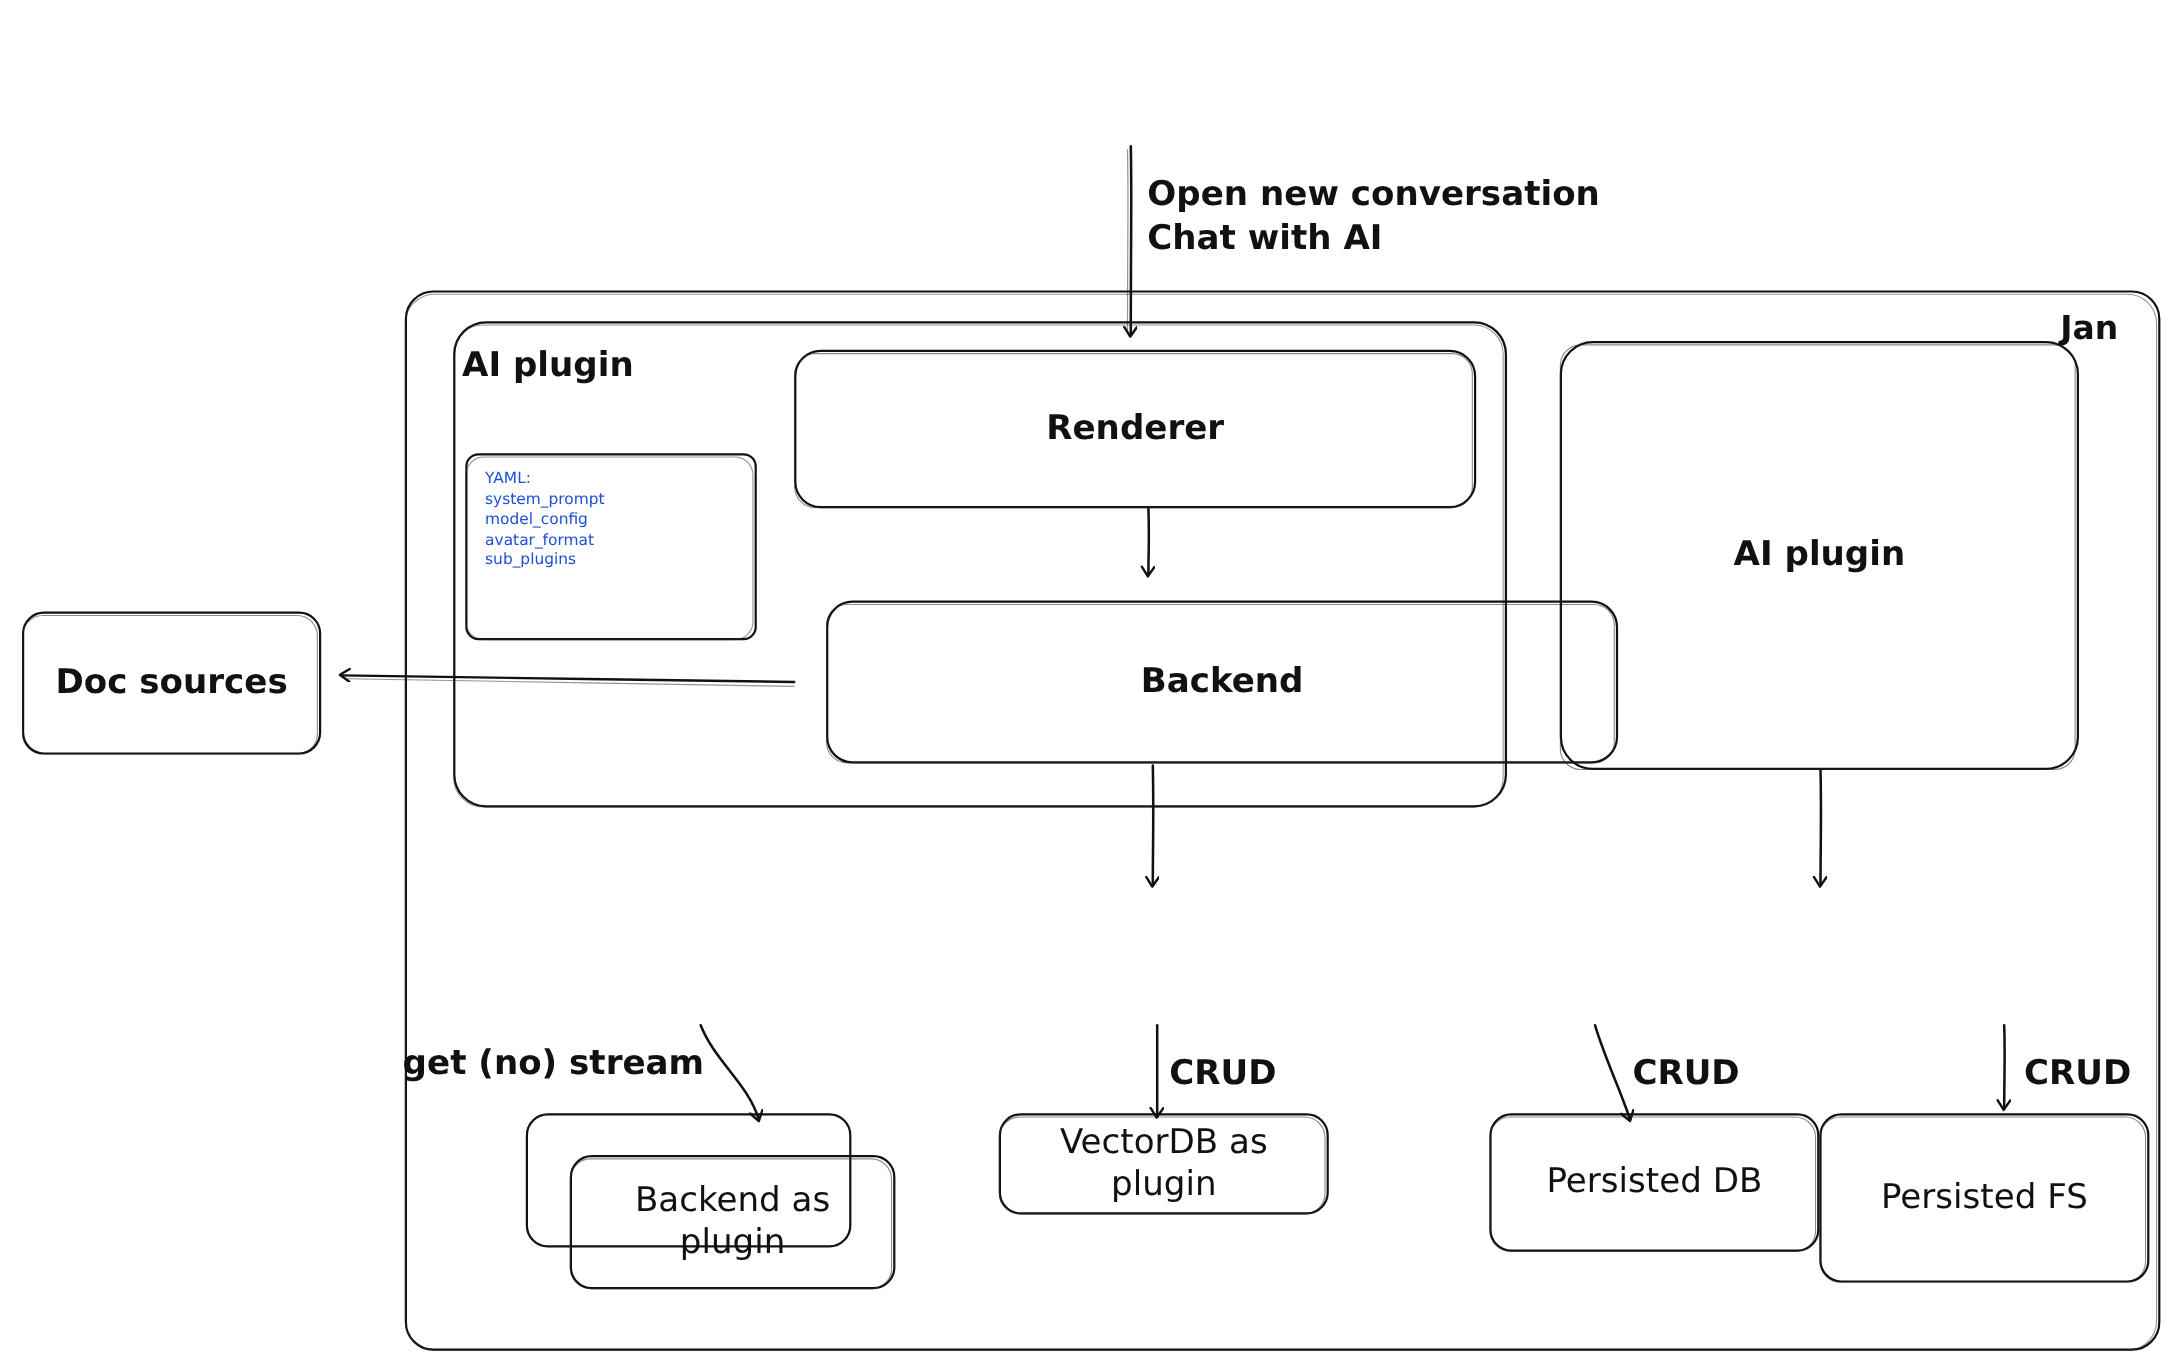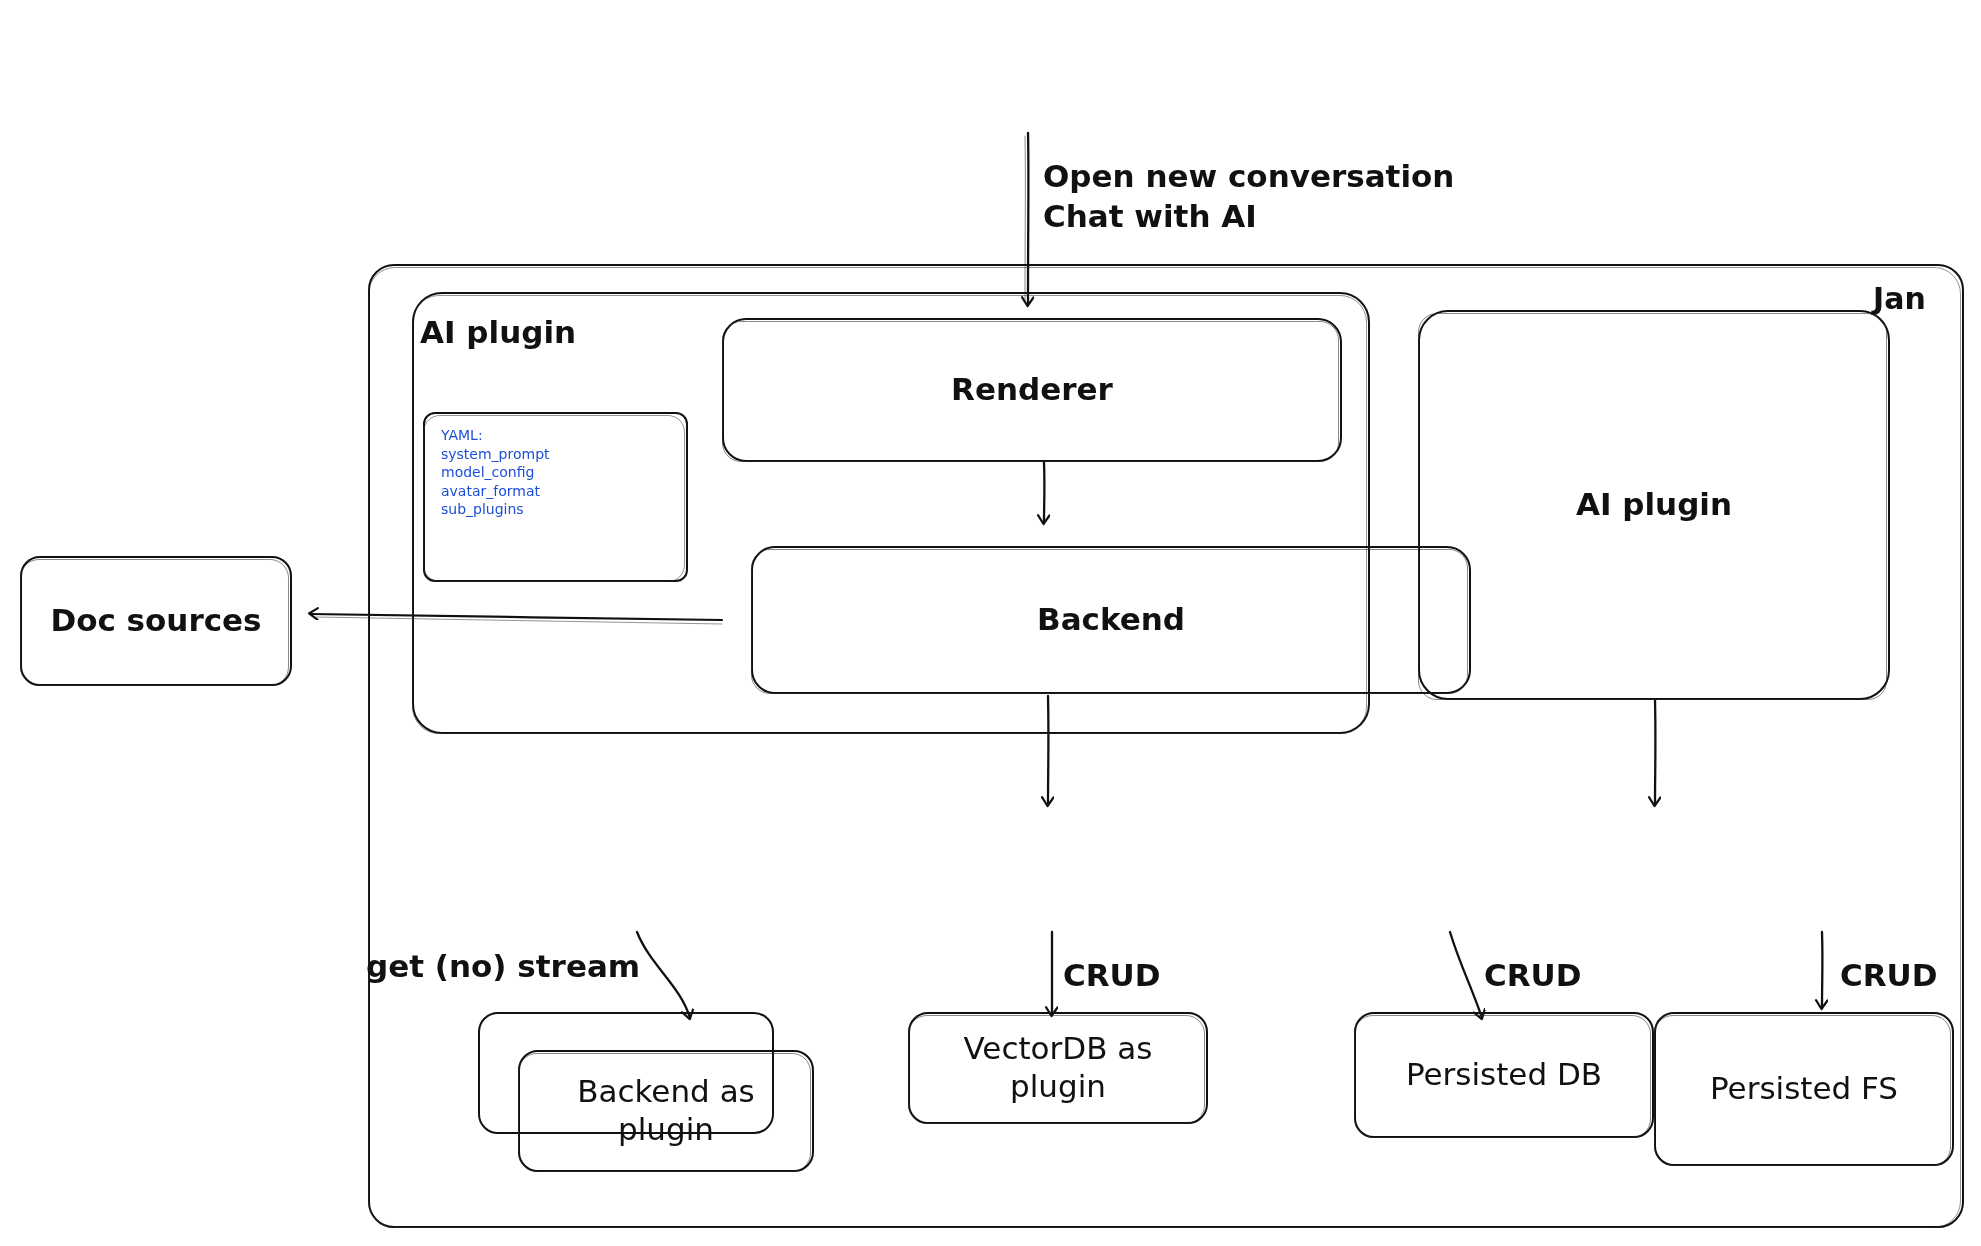--- a/index.html
+++ b/index.html
@@ -178,21 +178,21 @@
     <span class="node-text">Doc sources</span>
   </div>
 
 
   <div class="stack-ghost" style="left:478px; top:1012px; width:296px; height:122px; border-radius:20px;"></div>
   <div class="node fs-lg" style="left:518px; top:1050px; width:296px; height:122px; border-radius:20px;">
     <span class="node-text">Backend as
 plugin</span>
   </div>
 
-  <div class="node fs-lg" style="left:908px; top:1012px; width:300px; height:112px; border-radius:20px;">
+  <div class="node fs-lg" style="left:908px; top:1012px; width:300px; height:92px; border-radius:20px;">
     <span class="node-text">VectorDB as
 plugin</span>
   </div>
 
   <div class="node fs-lg" style="left:1322px; top:1012px; width:300px; height:126px; border-radius:20px;margin-left:32px;">
     <span class="node-text">Persisted DB</span>
   </div>
 
   <div class="node fs-lg" style="left:1654px; top:1012px; width:300px; height:154px; border-radius:20px;">
     <span class="node-text">Persisted FS</span>

